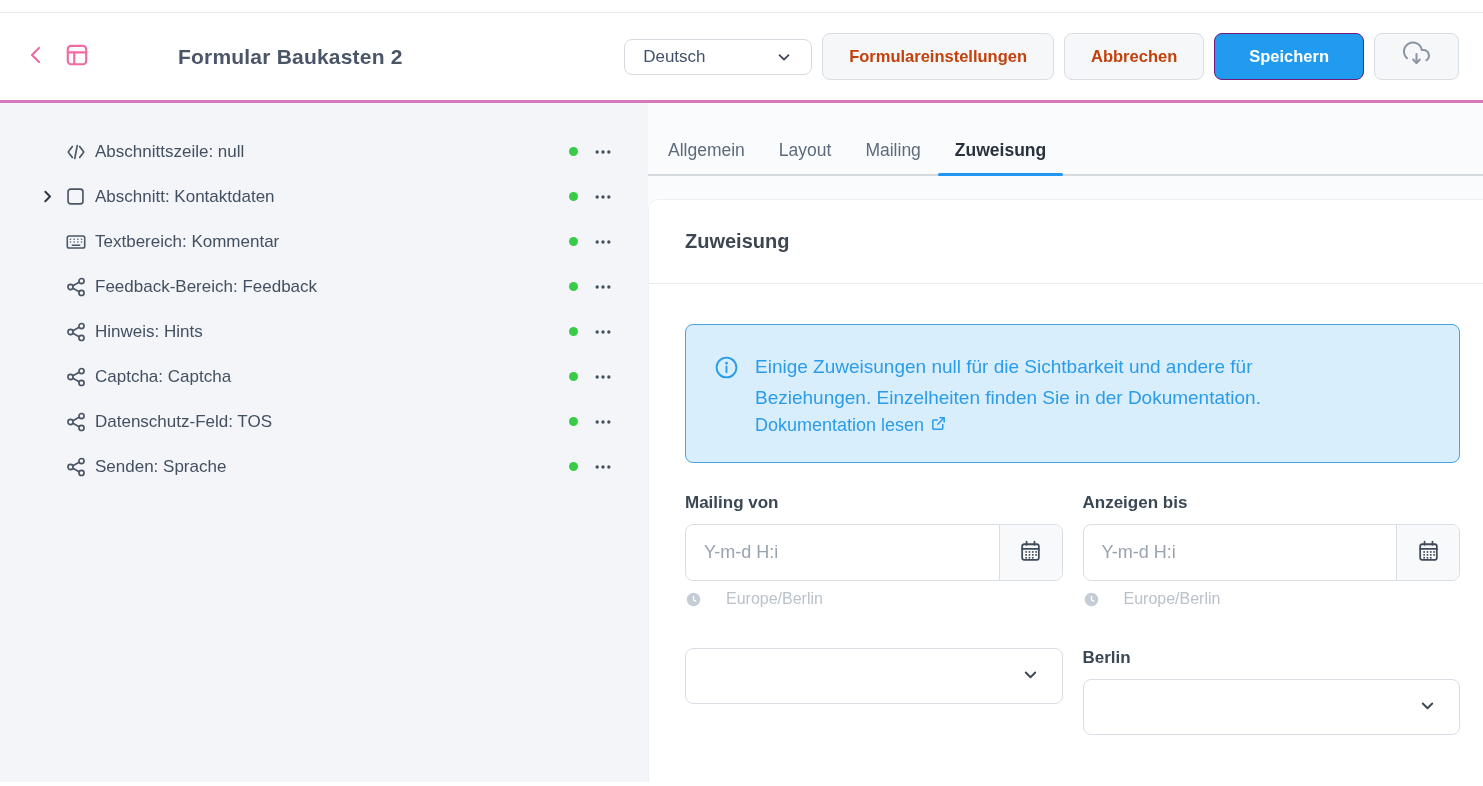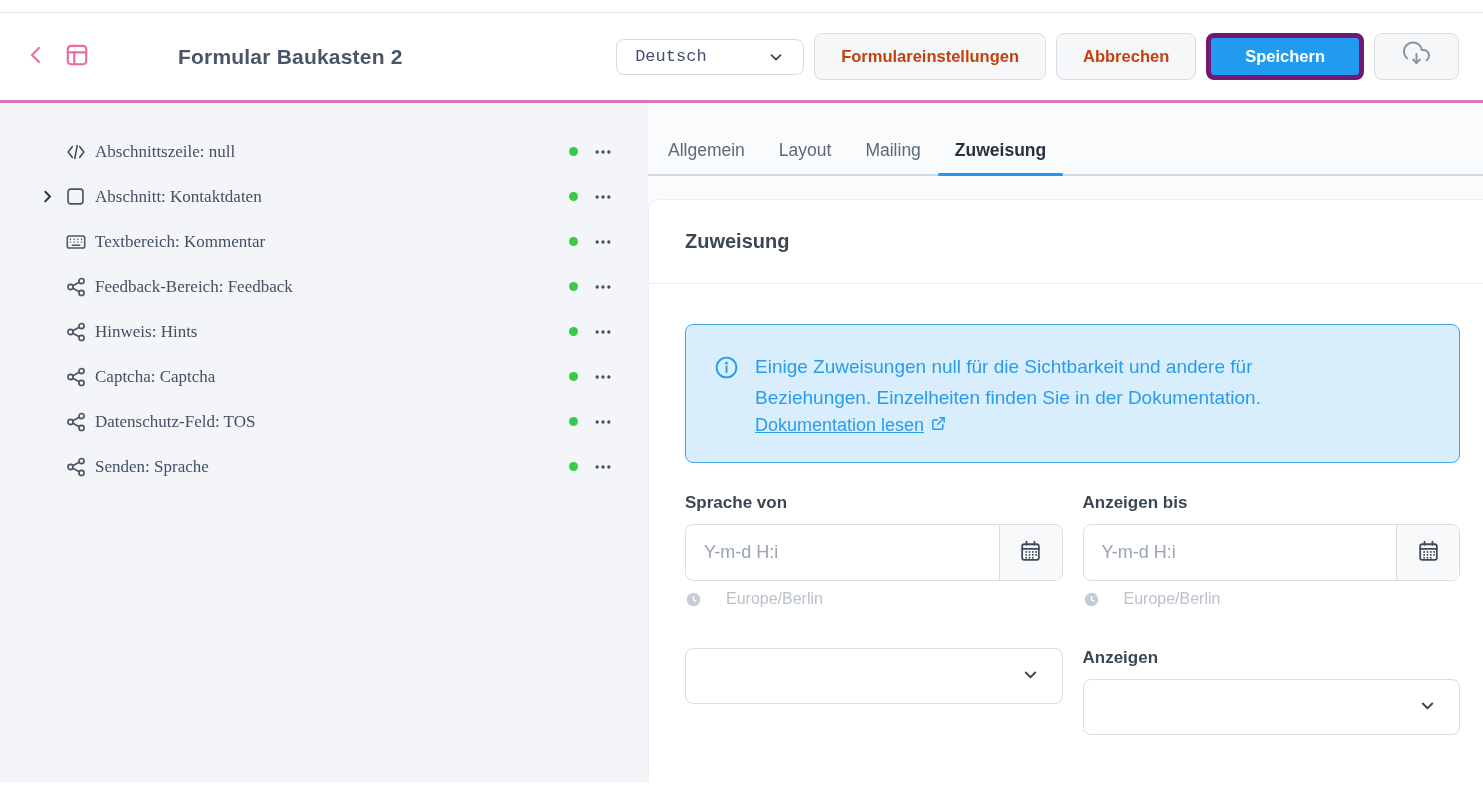--- a/index.html
+++ b/index.html
@@ -9,31 +9,31 @@
   
   .top-strip { height:13px; background:#fff; border-bottom:1px solid #e7e9ec; }
   .header { height:90px; background:#fff; border-bottom:3px solid #d678b9;
             display:flex; align-items:center; padding:0 24px; }
   .hdr-icon-btn { background:none; border:none; color:#ee6ba3; cursor:pointer;
                   display:flex; align-items:center; justify-content:center; padding:0; }
   .hdr-back { margin-right:16px; }
   .hdr-title { font-size:21px; font-weight:bold; color:#4a5568; margin-left:88px; letter-spacing:.2px; }
   .hdr-right { margin-left:auto; display:flex; align-items:center; gap:10px; }
   .lang-select { width:188px; height:36px; background:#fff; border:1px solid #d6dbe2; border-radius:8px;
-                 display:flex; align-items:center; padding:0 18px; font-size:17px; color:#42526e; cursor:pointer;font-family:Liberation Mono, monospace; }
+                 display:flex; align-items:center; padding:0 18px; font-size:17px; color:#42526e; cursor:pointer; }
   .lang-select .chev { margin-left:auto; color:#3c4856; display:flex; }
   .btn { height:47px; border-radius:8px; font-size:16.5px; font-weight:bold; cursor:pointer;
          font-family:inherit; padding:0 26px; }
   .btn-gray { background:#f5f7f9; border:1px solid #d9dee4; color:#c2410c; }
-  .btn-blue { background:#219bf0; border:5px solid #701a75; color:#fff; padding:0 34px; }
+  .btn-blue { background:#219bf0; border:1px solid #701a75; color:#fff; padding:0 34px; }
   .btn-icon { width:85px; display:flex; align-items:center; justify-content:center; color:#8a95a3; padding:0; }
 
   
   .content { display:flex; height:679px; }
-  .sidebar { width:648px; background:#f3f5f8; padding-top:26px; flex-shrink:0;font-family:Liberation Serif, serif; }
+  .sidebar { width:648px; background:#f3f5f8; padding-top:26px; flex-shrink:0; }
   .side-row { height:45px; display:flex; align-items:center; padding:0 35px 0 40px; cursor:pointer; }
   .caret-slot { width:25px; display:flex; align-items:center; color:#2e3844; }
   .row-icon { width:22px; height:22px; color:#4a5666; display:flex; align-items:center; margin-right:8px; }
   .row-label { font-size:17px; color:#425062; }
   .dot { width:9px; height:9px; border-radius:50%; background:#38cb48; margin-left:auto; }
   .dots-menu { margin-left:15px; color:#434f5e; display:flex; cursor:pointer; }
 
   .main { flex:1; background:#fafbfc; display:flex; flex-direction:column; }
 
   
@@ -50,21 +50,21 @@
   .card-head { padding:30px 36px; border-bottom:1px solid #e9edf0; }
   .card-title { font-size:20px; font-weight:bold; color:#3d4752; }
   .card-body { padding:40px 23px 0 36px; }
 
   
   .callout { background:#d9eefc; border:1px solid #47a4e4; border-radius:8px;
              padding:26px 28px; display:flex; gap:16px; }
   .callout .info-ic { color:#2b9ce9; flex-shrink:0; margin-top:4px; }
   .callout-text { font-size:19px; line-height:31px; color:#2b9ce9; max-width:600px; }
   .callout-link-row { margin-top:2px; display:flex; align-items:center; gap:6px; }
-  .callout-link { font-size:18px; color:#2b9ce9; text-decoration:underline; cursor:pointer; }
+  .callout-link { font-size:18px; color:#2b9ce9; cursor:pointer; }
 
   
   .grid { display:grid; grid-template-columns:1fr 1fr; column-gap:20px; margin-top:30px; }
   .field-label { font-size:17px; font-weight:bold; color:#3a4754; margin-bottom:11px; }
   .date-group { display:flex; height:57px; border:1px solid #d9dee4; border-radius:8px;
                 background:#fff; overflow:hidden; }
   .date-input { flex:1; border:none; outline:none; padding:0 18px; font-size:18px;
                 font-family:inherit; color:#737373; background:transparent; }
   .date-input::placeholder { color:#98a2b0; }
   .date-addon { width:63px; border-left:1px solid #d9dee4; background:#f8f9fb;
@@ -340,21 +340,21 @@
                     <polyline points="14 4 20 4 20 10"></polyline>
                     <line x1="20" y1="4" x2="11" y2="13"></line>
                   </svg>
               </span>
             </div>
           </div>
         </div>
 
         <div class="grid">
           <div>
-            <div class="field-label">Sprache von</div>
+            <div class="field-label">Mailing von</div>
             <div class="date-group">
               <input class="date-input" type="text" placeholder="Y-m-d H:i" style="">
               <div class="date-addon">
                 <span>
                   <svg width="25" height="25" viewBox="0 0 24 24" fill="none" stroke="currentColor" stroke-width="1.7" stroke-linecap="round">
                       <rect x="4" y="6" width="16" height="15" rx="2"></rect>
                       <line x1="4" y1="10.5" x2="20" y2="10.5"></line>
                       <line x1="8.2" y1="3.5" x2="8.2" y2="6.5"></line>
                       <line x1="15.8" y1="3.5" x2="15.8" y2="6.5"></line>
                       <g fill="currentColor" stroke="none">
@@ -430,21 +430,21 @@
             <div class="select-box">
               <span></span>
               <span>
                 <svg width="19" height="19" viewBox="0 0 24 24" fill="none" stroke="currentColor" stroke-width="2.4" stroke-linecap="round" stroke-linejoin="round">
                     <polyline points="6 9.5 12 15.5 18 9.5"></polyline>
                   </svg>
               </span>
             </div>
           </div>
           <div>
-            <div class="field-label">Anzeigen</div>
+            <div class="field-label">Berlin</div>
             <div class="select-box">
               <span></span>
               <span>
                 <svg width="19" height="19" viewBox="0 0 24 24" fill="none" stroke="currentColor" stroke-width="2.4" stroke-linecap="round" stroke-linejoin="round">
                     <polyline points="6 9.5 12 15.5 18 9.5"></polyline>
                   </svg>
               </span>
             </div>
           </div>
         </div>

